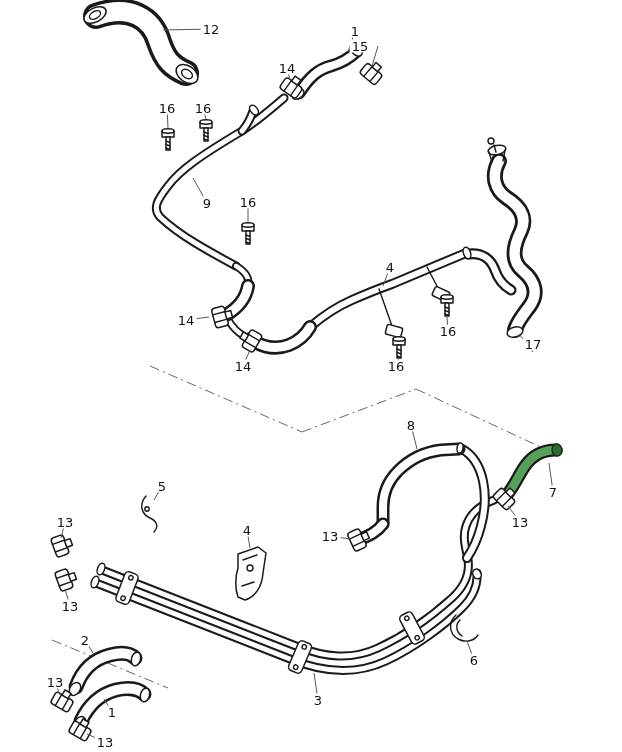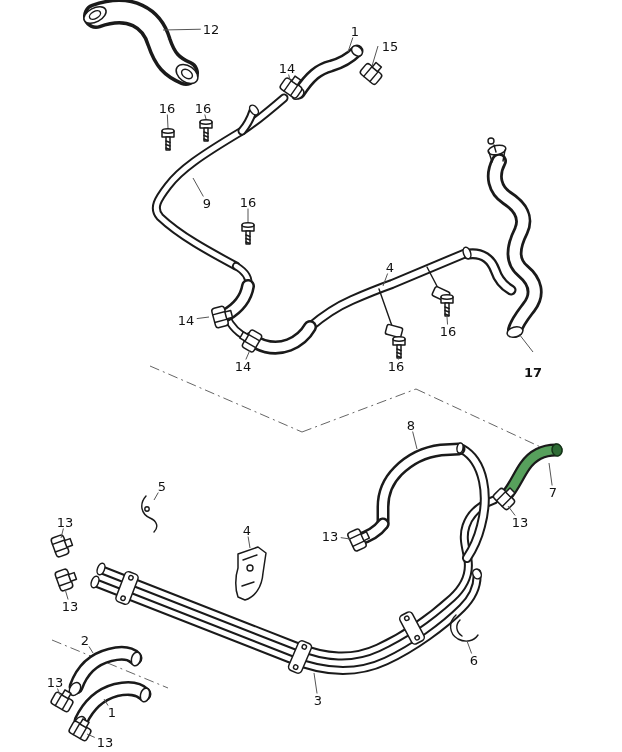--- a/index.html
+++ b/index.html
@@ -247,32 +247,32 @@
         <line x1="474" y1="660" x2="467" y2="641" class="leader"></line>
         <line x1="318" y1="700" x2="314" y2="673" class="leader"></line>
         <line x1="85" y1="640" x2="93" y2="653" class="leader"></line>
         <line x1="112" y1="712" x2="104" y2="699" class="leader"></line>
         <line x1="55" y1="682" x2="60" y2="695" class="leader"></line>
         <line x1="105" y1="742" x2="87" y2="734" class="leader"></line>
       </g>
 </svg>
 <div class="callout" style="left: 211px; top: 29px;">12</div>
     <div class="callout" style="left: 355px; top: 31px;">1</div>
-    <div class="callout" style="left: 390px; top: 46px;">15</div>
+    <div class="callout" style="left: 360px; top: 46px;">15</div>
     <div class="callout" style="left: 287px; top: 68px;">14</div>
     <div class="callout" style="left: 167px; top: 108px;">16</div>
     <div class="callout" style="left: 203px; top: 108px;">16</div>
     <div class="callout" style="left: 207px; top: 203px;">9</div>
     <div class="callout" style="left: 248px; top: 202px;">16</div>
     <div class="callout" style="left: 390px; top: 267px;">4</div>
     <div class="callout" style="left: 448px; top: 331px;">16</div>
     <div class="callout" style="left: 396px; top: 366px;">16</div>
     <div class="callout" style="left: 186px; top: 320px;">14</div>
     <div class="callout" style="left: 243px; top: 366px;">14</div>
-    <div class="callout" style="left: 533px; top: 372px; font-weight: bold;">17</div>
+    <div class="callout" style="left: 533px; top: 344px;">17</div>
     <div class="callout" style="left: 411px; top: 425px;">8</div>
     <div class="callout" style="left: 553px; top: 492px;">7</div>
     <div class="callout" style="left: 162px; top: 486px;">5</div>
     <div class="callout" style="left: 65px; top: 522px;">13</div>
     <div class="callout" style="left: 70px; top: 606px;">13</div>
     <div class="callout" style="left: 330px; top: 536px;">13</div>
     <div class="callout" style="left: 520px; top: 522px;">13</div>
     <div class="callout" style="left: 247px; top: 530px;">4</div>
     <div class="callout" style="left: 474px; top: 660px;">6</div>
     <div class="callout" style="left: 318px; top: 700px;">3</div>

